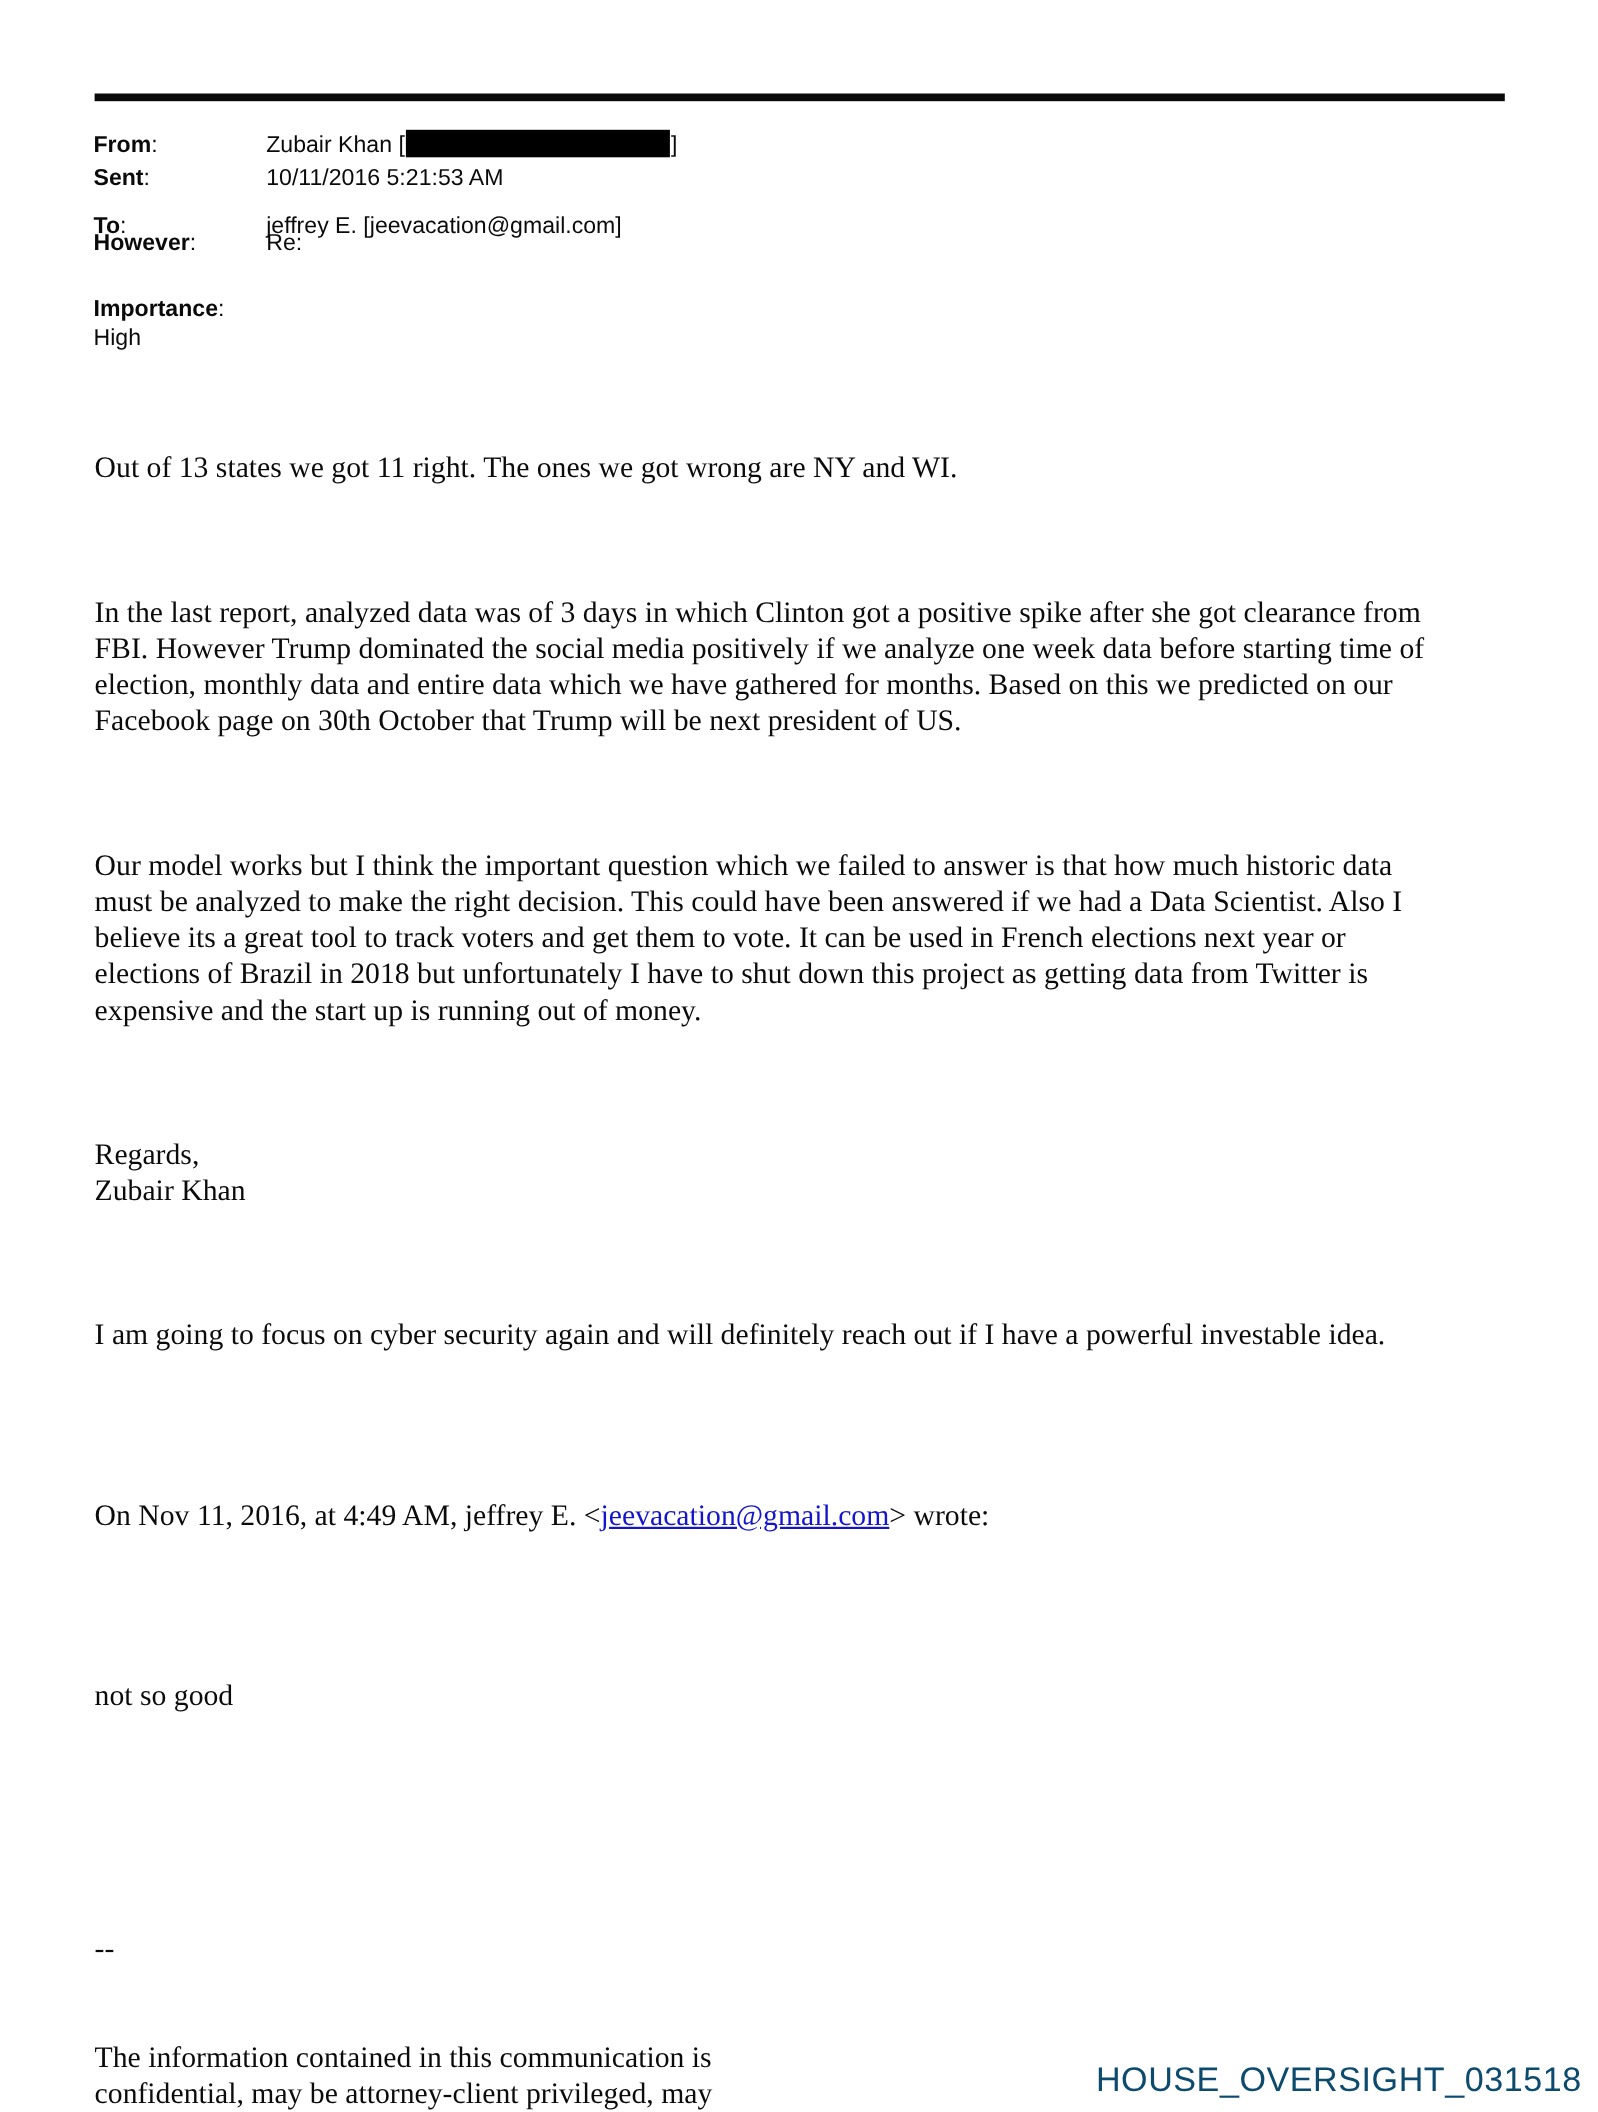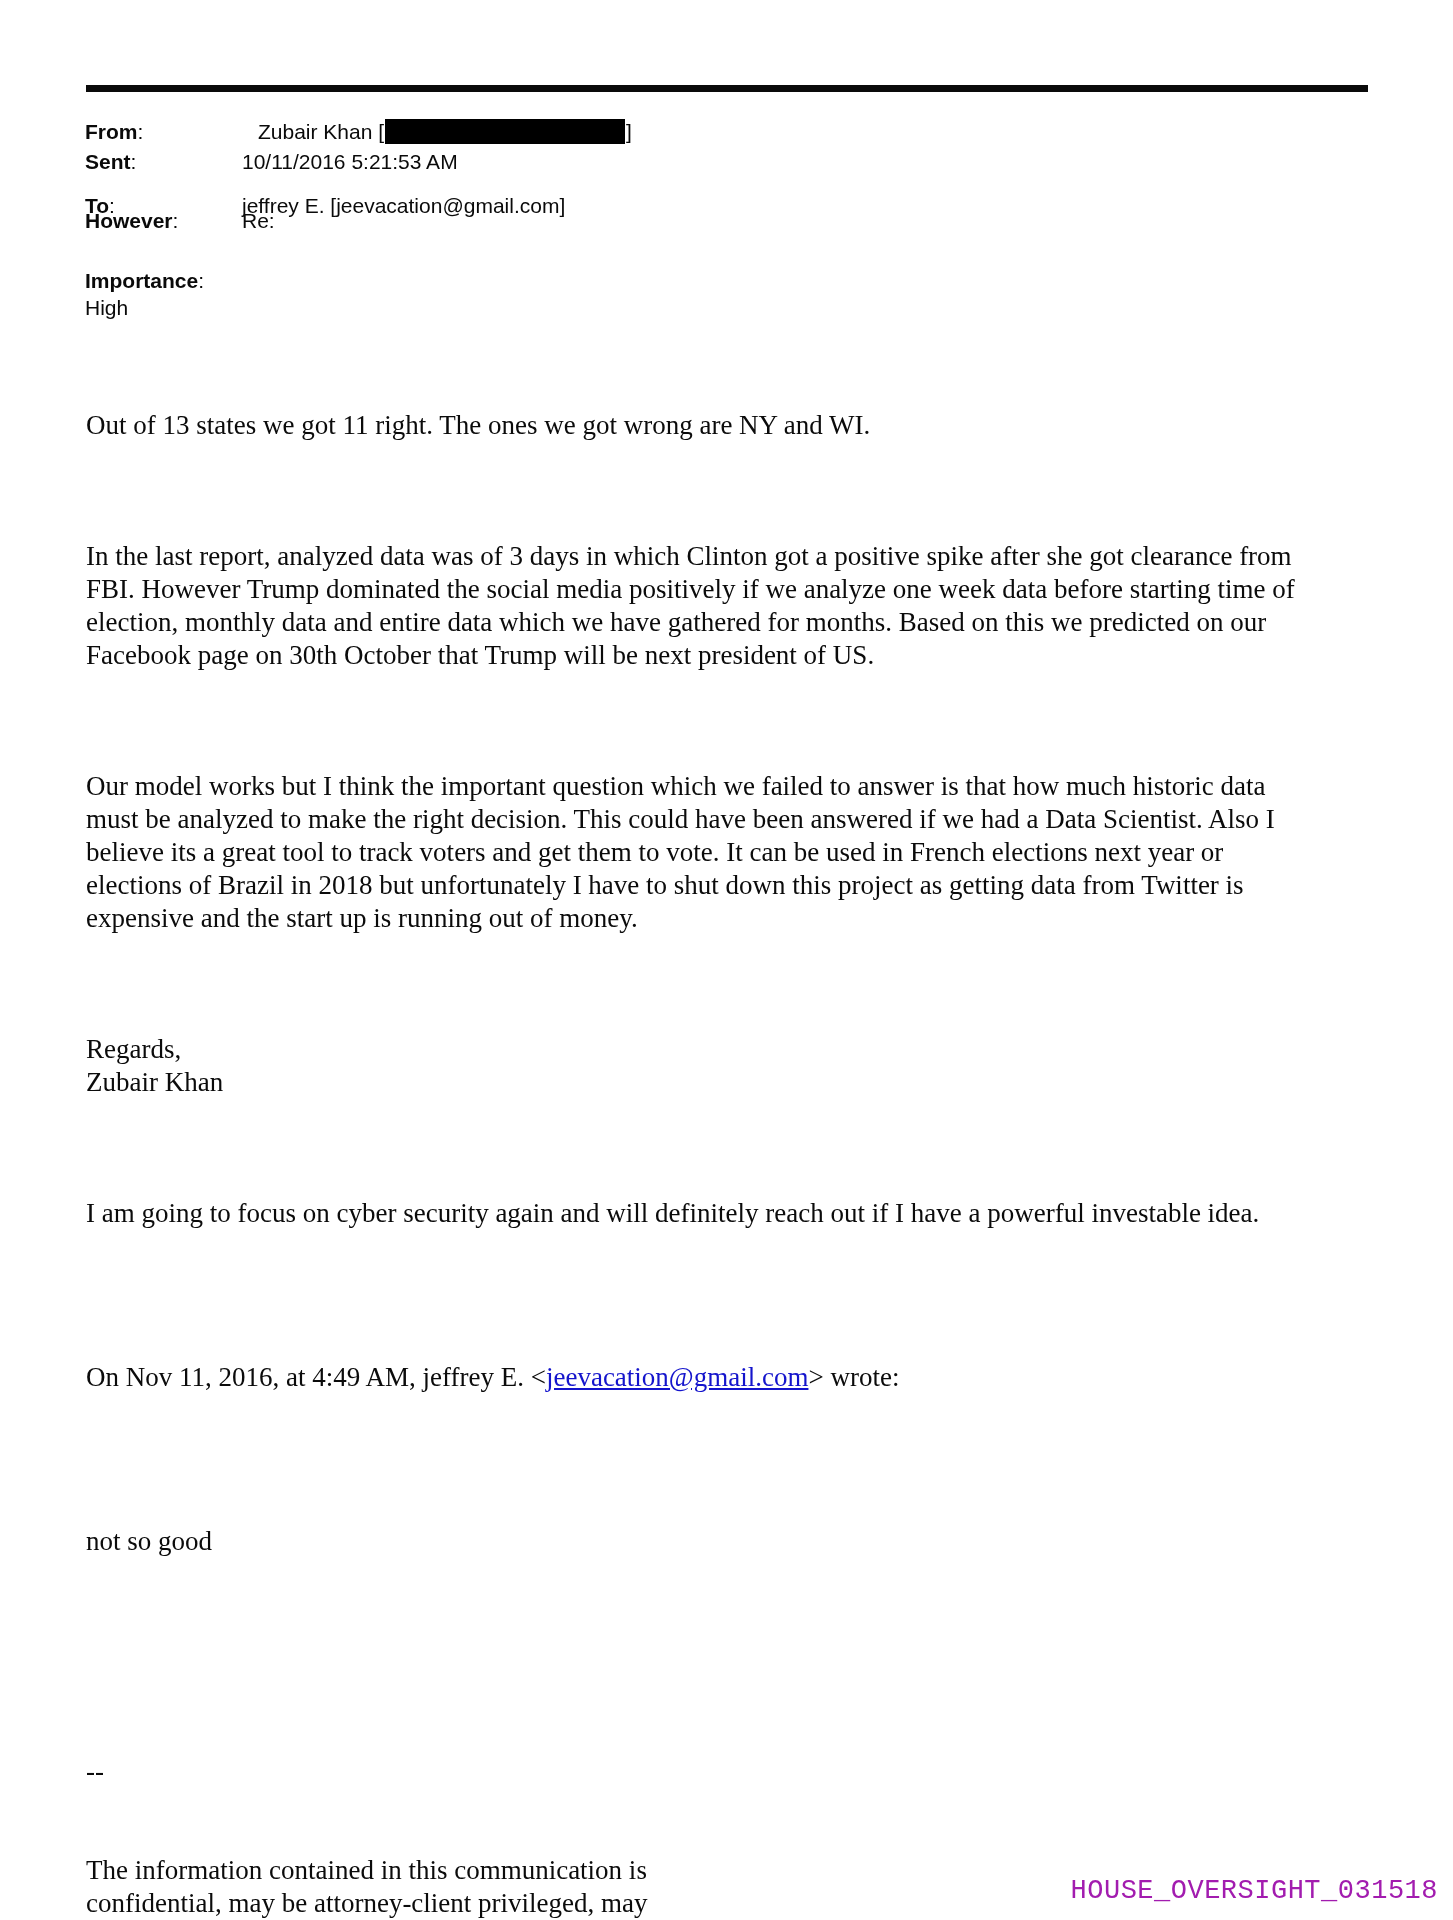--- a/index.html
+++ b/index.html
@@ -14,21 +14,21 @@
     width:1282px; height:7px; background:#0a0a0a;
   }
   .hdr-row {
     position:absolute; left:85px;
     font-size:21px; line-height:27px; white-space:nowrap;
     display:flex;
   }
   .hdr-cell-label { display:inline-block; width:157px; }
   .hdr-label { font-weight:bold; }
   .colon { font-weight:normal; }
-  .row-from      { top:118px;gap:16px; }
+  .row-from      { top:118px; }
   .row-sent      { top:148px; }
   .row-to        { top:192px; }
   .row-subject   { top:207px; }
   .row-importance{ top:267px;flex-direction:column; }
   .redact {
     display:inline-block; width:240px; height:25px;
     background:#000000; vertical-align:middle;
     margin:0 1px 3px 1px;
   }
   .body-block {
@@ -40,22 +40,22 @@
   .body-block > div { margin:16px; }
   .mt1  { margin-top:33px; }
   .mt-attr { margin-top:73px; }
   .mt-disc { margin-top:65px; }
   .note-indent { padding-left:45px; }
   .lnk {
     color:#1414cc; text-decoration:underline; cursor:pointer;
   }
   .bates {
     position:absolute; top:1874px; right:15px;
-    font-size:27px; line-height:34px; color:#a21caf;
-    font-family:Liberation Mono, monospace;
+    font-size:31px; line-height:34px; color:#0c4a6e;
+    font-family:Liberation Sans, sans-serif;
     letter-spacing:0.5px; white-space:nowrap;
   }
 </style>
 </head>
 <body>
 
 <div class="rule"></div>
 
 <div class="hdr-row row-from">
   <span class="hdr-cell-label"><span class="hdr-label">From</span><span class="colon">:</span></span>

